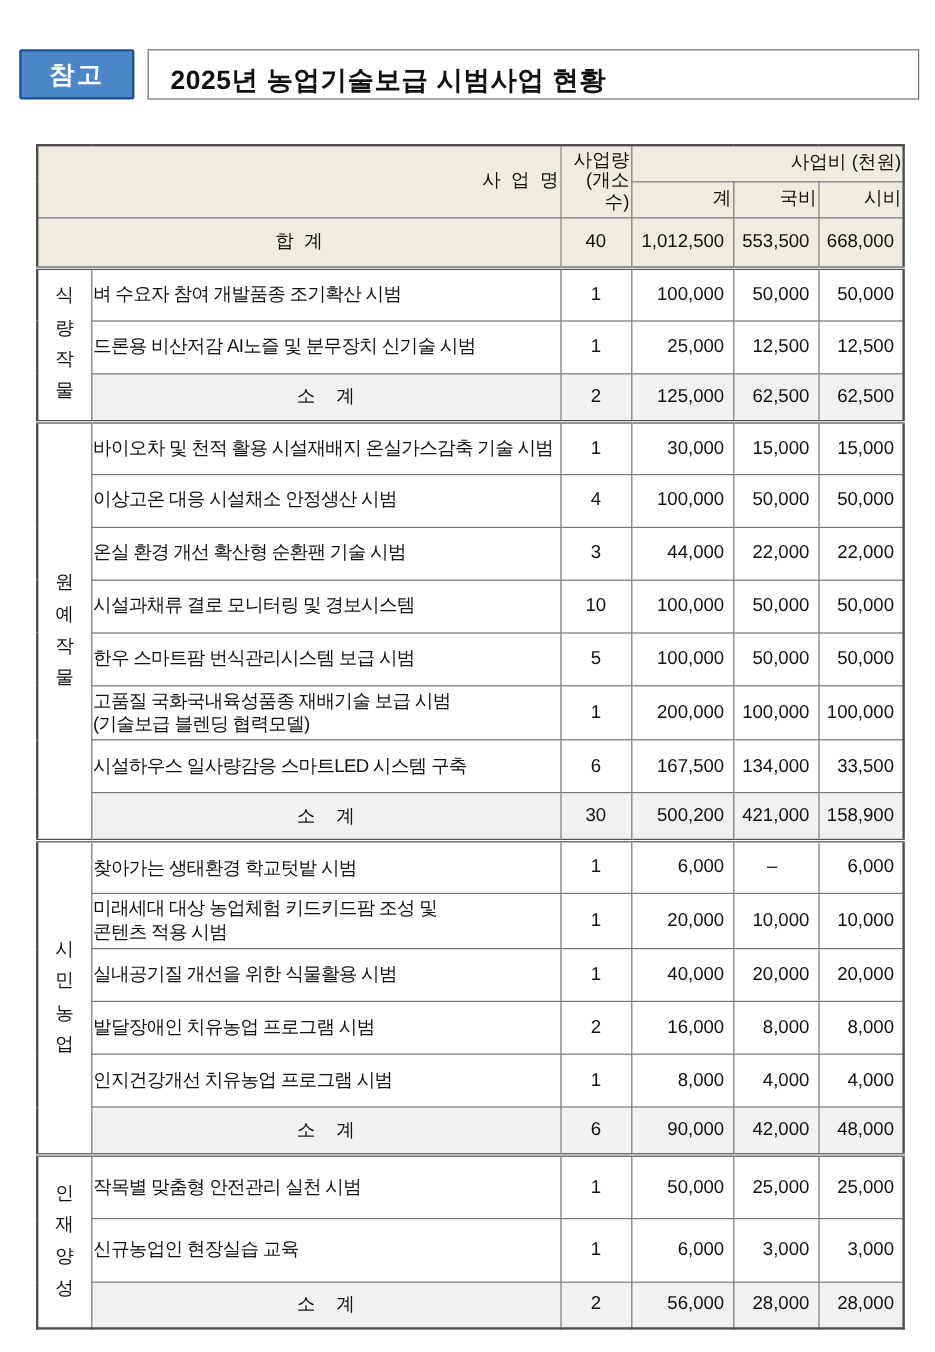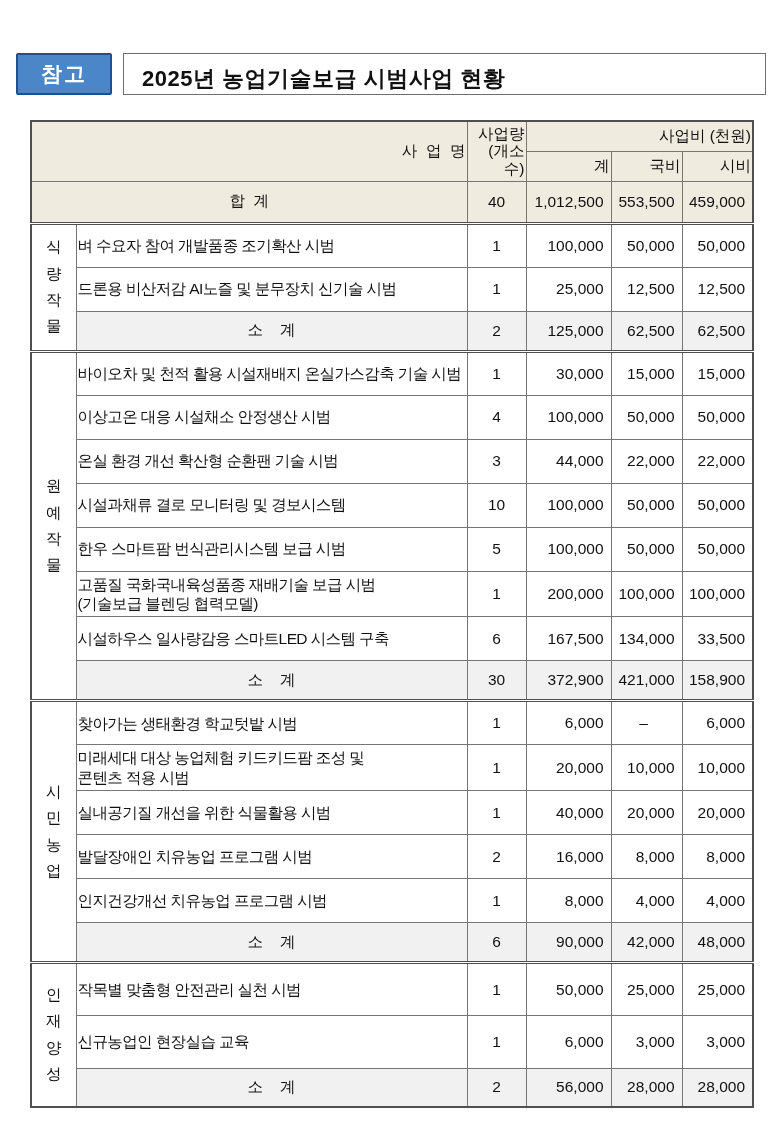--- a/index.html
+++ b/index.html
@@ -9,21 +9,21 @@
     --subtotal-gray:#f1f1f1;
     --line:#767676;
     --line-strong:#4f4f4f;
   }
   html,body{margin:0;padding:0;}
   body{
     width:779px;height:1127px;background:#ffffff;position:relative;
     font-family:"Liberation Sans","DejaVu Sans",sans-serif;color:#111;
   }
   .doc-header{
-    position:absolute;left:16px;top:53px;width:750px;height:42px;
+    position:absolute;left:16px;top:41px;width:750px;height:42px;
     display:flex;align-items:stretch;gap:11px;
   }
   .badge{
     width:92px;flex:0 0 92px;background:var(--badge-blue);
     border:2px solid var(--badge-border);border-radius:2px;
     color:#fff;font-weight:bold;font-size:21px;letter-spacing:2px;
     display:flex;align-items:center;justify-content:center;
   }
   .title-box{
     flex:1;border:1.5px solid #6e6e6e;background:#fff;
@@ -102,21 +102,21 @@
       <th>국비</th>
       <th>시비</th>
     </tr>
   </thead>
   <tbody id="table-body">
     <tr class="grand">
       <td colspan="2" class="gt-label">합  계</td>
       <td class="qty">40</td>
       <td class="num">1,012,500</td>
       <td class="num">553,500</td>
-      <td class="num">459,000</td>
+      <td class="num">668,000</td>
     </tr>
   <tr class="prow s0 sec-start">
         <td class="seclabel" rowspan="3">
           <span>식</span>
           <span>량</span>
           <span>작</span>
           <span>물</span>
         </td>
         <td class="name">벼 수요자 참여 개발품종 조기확산 시범</td>
         <td class="qty">1</td>
@@ -190,21 +190,21 @@
       <tr class="prow s1">
         <td class="name">시설하우스 일사량감응 스마트LED 시스템 구축</td>
         <td class="qty">6</td>
         <td class="num">167,500</td>
         <td class="num">134,000</td>
         <td class="num">33,500</td>
       </tr>
       <tr class="subtotal s1">
         <td class="sub-label">소    계</td>
         <td class="qty">30</td>
-        <td class="num">372,900</td>
+        <td class="num">500,200</td>
         <td class="num">421,000</td>
         <td class="num">158,900</td>
       </tr>
       <tr class="prow s2 sec-start">
         <td class="seclabel" rowspan="6">
           <span>시</span>
           <span>민</span>
           <span>농</span>
           <span>업</span>
         </td>

